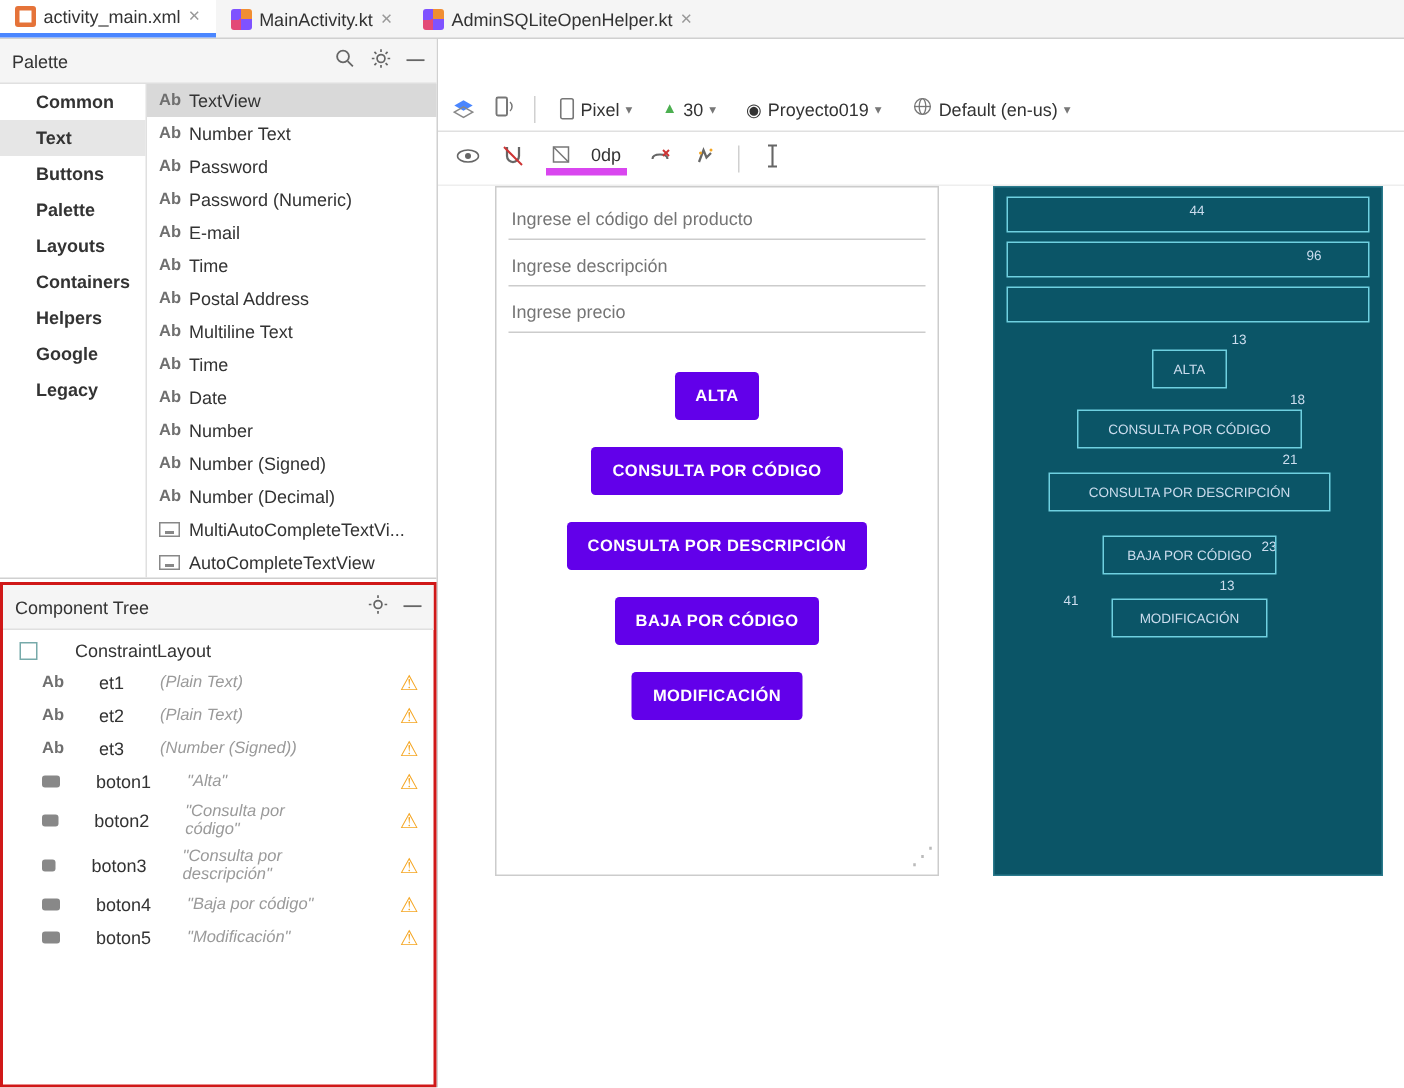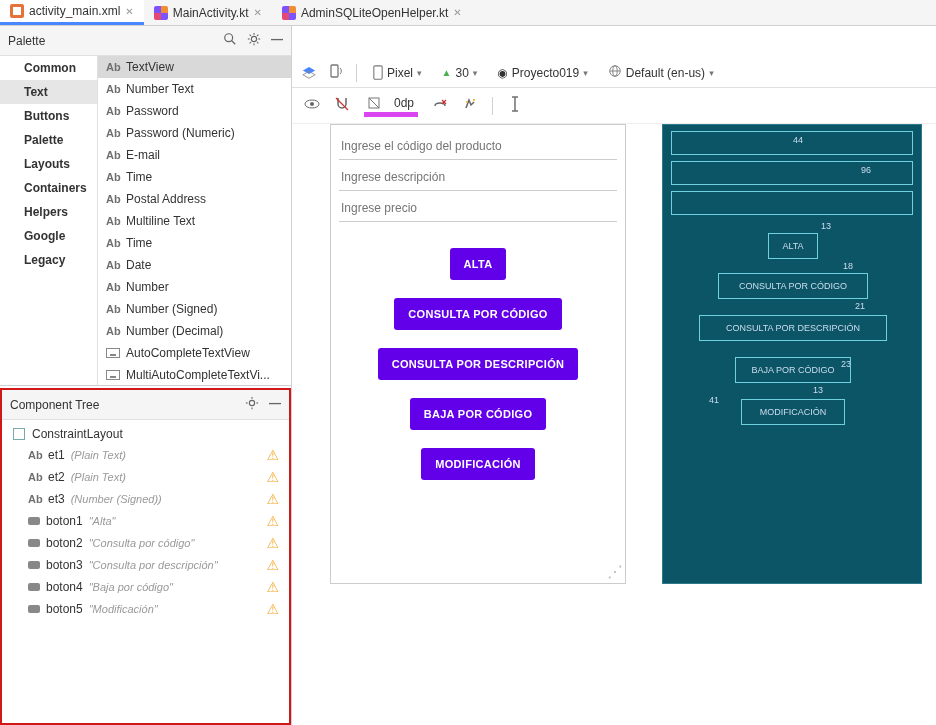--- a/index.html
+++ b/index.html
@@ -26,21 +26,21 @@
 .item-list { flex:1; overflow:auto; }
 .item { display:flex; align-items:center; gap:6px; padding:4px 8px; cursor:pointer; }
 .item.sel { background:#d9d9d9; }
 .ab-icon { color:#6f6f6f; font-size:11px; font-weight:bold; width:14px; display:inline-block; text-align:center; }
 .kb-icon { width:14px; height:10px; border:1px solid #888; display:inline-block; position:relative; }
 .kb-icon::after { content:""; position:absolute; bottom:1px; left:3px; right:3px; height:2px; background:#888; }
 
 
 .tree-wrap { flex:1; border:2px solid #d01818; position:relative; margin-top:2px; }
 .tree-body { padding: 4px 4px; }
-.tree-row { display:flex; align-items:center; gap:6px; padding:3px 6px; }
+.tree-row { display:flex; align-items:center; gap:24px; padding:3px 6px; }
 .tree-row .spacer { flex:1; }
 .tree-indent { padding-left: 22px; }
 .node-icon { width:14px; height:14px; display:inline-flex; align-items:center; justify-content:center; }
 .layout-icon::before { content:""; width:10px; height:10px; border:1px solid #7aa; display:inline-block; }
 .btn-icon { width:12px; height:8px; background:#888; border-radius:2px; display:inline-block; }
 .hint { color:#9a9a9a; font-style:italic; font-size:11px; }
 .warn { color:#f5a623; font-size:14px; }
 
 
 .design { flex:1; display:flex; flex-direction:column; background:#fff;margin-top:32px; }
@@ -182,25 +182,25 @@
           <div class="item">
             <span class="ab-icon">Ab</span>
             <span>Number (Signed)</span>
           </div>
           <div class="item">
             <span class="ab-icon">Ab</span>
             <span>Number (Decimal)</span>
           </div>
           <div class="item">
             <span class="kb-icon"></span>
+            <span>MultiAutoCompleteTextVi...</span>
+          </div>
+          <div class="item">
+            <span class="kb-icon"></span>
             <span>AutoCompleteTextView</span>
-          </div>
-          <div class="item">
-            <span class="kb-icon"></span>
-            <span>MultiAutoCompleteTextVi...</span>
           </div>
         </div>
     </div>
 
     <div class="tree-wrap">
       <div class="panel-header">
         <span class="panel-title">Component Tree</span>
         <span class="panel-tools">
           <span>
             <svg viewBox="0 0 16 16" width="14" height="14">
@@ -387,26 +387,26 @@
           <button class="pv-btn">BAJA POR CÓDIGO</button>
           <button class="pv-btn">MODIFICACIÓN</button>
         </div>
         <span class="resize-handle">⋰</span>
       </div>
 
       <div class="blueprint" style="left:370px; top:0;">
         <div class="bp-box bp-input" style="top:6px;"></div>
         <span class="bp-label" style="top:10px; left:130px;">44</span>
         <div class="bp-box bp-input" style="top:36px;"></div>
-        <span class="bp-label" style="top:40px; left:198px;">96</span>
+        <span class="bp-label" style="top:40px; left:208px;">96</span>
         <div class="bp-box bp-input" style="top:66px;"></div>
 
         <span class="bp-label" style="top:96px; left:158px;">13</span>
         <div class="bp-box" style="top:108px; left:105px; width:50px; height:26px;">ALTA</div>
-        <span class="bp-label" style="top:136px; left:180px;text-align:center;">18</span>
+        <span class="bp-label" style="top:136px; left:197px;text-align:center;">18</span>
         <div class="bp-box" style="top:148px; left:55px; width:150px; height:26px;">CONSULTA POR CÓDIGO</div>
         <span class="bp-label" style="top:176px; left:192px;">21</span>
         <div class="bp-box" style="top:190px; left:36px; width:188px; height:26px;">CONSULTA POR DESCRIPCIÓN</div>
         <span class="bp-label" style="top:234px; left:178px;">23</span>
         <div class="bp-box" style="top:232px; left:72px; width:116px; height:26px;">BAJA POR CÓDIGO</div>
         <span class="bp-label" style="top:260px; left:150px;">13</span>
         <span class="bp-label" style="top:270px; left:46px;">41</span>
         <div class="bp-box" style="top:274px; left:78px; width:104px; height:26px;">MODIFICACIÓN</div>
       </div>
     </div>

